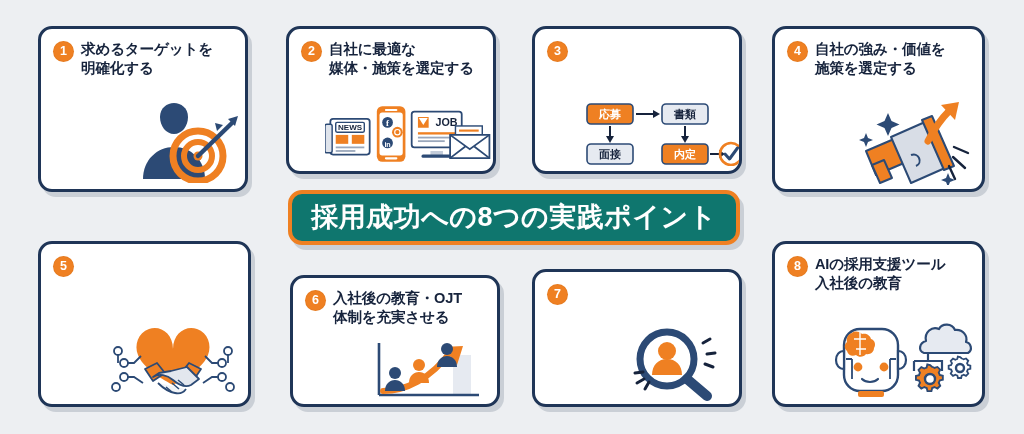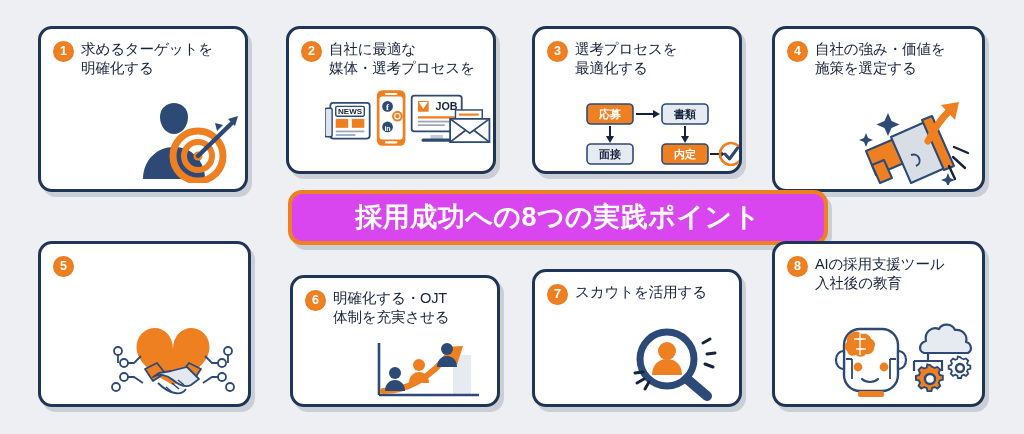--- a/index.html
+++ b/index.html
@@ -32,38 +32,38 @@
     background:#ef8022;
     color:#fff;
     font-size:12.5px;font-weight:bold;
     display:flex;align-items:center;justify-content:center;
     line-height:1;
     margin-top:1px;
     box-shadow:inset 0 0 0 1px rgba(0,0,0,.04);
   }
   .card-title{
     font-size:14.6px;
-    font-weight:normal;
+    font-weight:bold;
     color:#16233c;
     line-height:1.30;
     letter-spacing:-0.2px;
     white-space:pre-line;
   }
   .art{
     position:absolute;left:0;right:0;bottom:4px;
     height:86px;
     display:flex;align-items:center;justify-content:flex-end;
   }
   .art svg{display:block;}
 
   
   #banner{
     position:absolute;
-    left:288px;top:190px;width:540px;height:55px;
-    background:#d946ef;
+    left:288px;top:190px;width:452px;height:55px;
+    background:#0f766e;
     border:4px solid #ef8022;
     border-radius:14px;
     box-sizing:border-box;
     display:flex;align-items:center;justify-content:center;
     box-shadow:4px 5px 0 rgba(160,168,180,.45);
   }
   #banner .banner-text{
     color:#ffffff;
     font-size:27px;
     font-weight:bold;
@@ -93,23 +93,23 @@
         <path d="M113 18l10-3-3 10z" fill="#2c4a75"></path>
         <path d="M108 24l-8-2 2 8z" fill="#2c4a75"></path>
       </svg>
     </div>
   </div>
 
   <div class="card" style="left:286px;top:26px;width:210px;height:148px;">
     <div class="card-head">
       <div class="badge">2</div>
       <div class="card-title">自社に最適な
-媒体・選考プロセスを</div>
-    </div>
-    <div class="art" style="height:70px;bottom:18px;padding-left:36px;">
+媒体・施策を選定する</div>
+    </div>
+    <div class="art" style="height:70px;bottom:2px;padding-left:36px;">
       <svg width="188" height="66" viewBox="0 0 188 66">
 
         <g>
           <rect x="6" y="16" width="44" height="40" rx="3" fill="#fff" stroke="#2c4a75" stroke-width="2"></rect>
           <rect x="0" y="22" width="8" height="32" rx="2" fill="#dfe4ec" stroke="#2c4a75" stroke-width="1.6"></rect>
           <rect x="12" y="20" width="32" height="11" rx="1.5" fill="#fff" stroke="#2c4a75" stroke-width="1.6"></rect>
           <text x="28" y="29" font-family="Liberation Sans, sans-serif" font-size="9" font-weight="bold" fill="#16233c" text-anchor="middle">NEWS</text>
           <rect x="12" y="34" width="14" height="10" fill="#ef8022"></rect>
           <rect x="30" y="34" width="14" height="10" fill="#ef8022"></rect>
           <rect x="12" y="47" width="32" height="2" fill="#9aa7bb"></rect>
@@ -149,22 +149,20 @@
           <path d="M140 34l22 16 22-16" fill="none" stroke="#2c4a75" stroke-width="2"></path>
           <path d="M140 60l17-13M184 60l-17-13" stroke="#2c4a75" stroke-width="2" fill="none"></path>
         </g>
       </svg>
     </div>
   </div>
 
   <div class="card" style="left:532px;top:26px;width:210px;height:148px;">
     <div class="card-head">
       <div class="badge">3</div>
-      <div class="card-title">選考プロセスを
-最適化する</div>
     </div>
     <div class="art" style="height:66px;bottom:4px;">
       <svg width="170" height="64" viewBox="0 0 170 64">
         <rect x="18" y="2" width="46" height="20" rx="4" fill="#ef8022" stroke="#2c4a75" stroke-width="1.6"></rect>
         <text x="41" y="16" font-size="11" font-weight="bold" fill="#ffffff" text-anchor="middle" font-family="Liberation Sans, sans-serif">応募</text>
         <line x1="67" y1="12" x2="84" y2="12" stroke="#16233c" stroke-width="2"></line>
         <path d="M84 8l7 4-7 4z" fill="#16233c"></path>
         <rect x="93" y="2" width="46" height="20" rx="4" fill="#e6eaf1" stroke="#2c4a75" stroke-width="1.6"></rect>
         <text x="116" y="16" font-size="11" font-weight="bold" fill="#16233c" text-anchor="middle" font-family="Liberation Sans, sans-serif">書類</text>
         <line x1="41" y1="24" x2="41" y2="34" stroke="#16233c" stroke-width="2"></line>
@@ -241,21 +239,21 @@
         <path d="M55 56c6-4 14-2 20 3 6 5 12 8 18 5l8-6-12-12-16 4-12 2z" fill="#e3e7ee" stroke="#2c4a75" stroke-width="1.8" stroke-linejoin="round"></path>
         <path d="M60 62c5 5 11 9 17 10 5 1 9-1 11-4" fill="#f2f4f7" stroke="#2c4a75" stroke-width="1.8"></path>
         <path d="M68 66l6 5M74 62l7 6M80 59l6 5" stroke="#2c4a75" stroke-width="1.5"></path>
       </svg>
     </div>
   </div>
 
   <div class="card" style="left:290px;top:275px;width:210px;height:132px;">
     <div class="card-head">
       <div class="badge">6</div>
-      <div class="card-title">明確化する・OJT
+      <div class="card-title">入社後の教育・OJT
 体制を充実させる</div>
     </div>
     <div class="art" style="height:62px;bottom:2px;">
       <svg width="140" height="60" viewBox="0 0 140 60">
         <rect x="96" y="14" width="18" height="40" fill="#e6eaf1"></rect>
         <line x1="22" y1="2" x2="22" y2="54" stroke="#2c4a75" stroke-width="2.6"></line>
         <line x1="22" y1="54" x2="122" y2="54" stroke="#2c4a75" stroke-width="2.6"></line>
         <path d="M26 50c22 0 48-12 68-40" fill="none" stroke="#ef8022" stroke-width="6" stroke-linecap="round"></path>
         <path d="M86 6l20-1-6 19z" fill="#ef8022"></path>
         <g fill="#2c4a75">
@@ -270,21 +268,20 @@
           <circle cx="90" cy="8" r="6"></circle>
             <path d="M80 26c0-7 4.5-11 10-11s10 4 10 11z"></path>
         </g>
       </svg>
     </div>
   </div>
 
   <div class="card" style="left:532px;top:269px;width:210px;height:138px;">
     <div class="card-head">
       <div class="badge">7</div>
-      <div class="card-title">スカウトを活用する</div>
     </div>
     <div class="art" style="height:76px;bottom:2px;">
       <svg width="120" height="74" viewBox="0 0 120 74">
         <circle cx="48" cy="32" r="27" fill="#ffffff" stroke="#2c4a75" stroke-width="7"></circle>
         <g fill="#ef8022">
           <circle cx="48" cy="24" r="9"></circle>
           <path d="M33 48c0-10 6.5-16 15-16s15 6 15 16z"></path>
         </g>
         <line x1="68" y1="52" x2="88" y2="69" stroke="#2c4a75" stroke-width="10" stroke-linecap="round"></line>
         <g stroke="#16233c" stroke-width="3" stroke-linecap="round">

